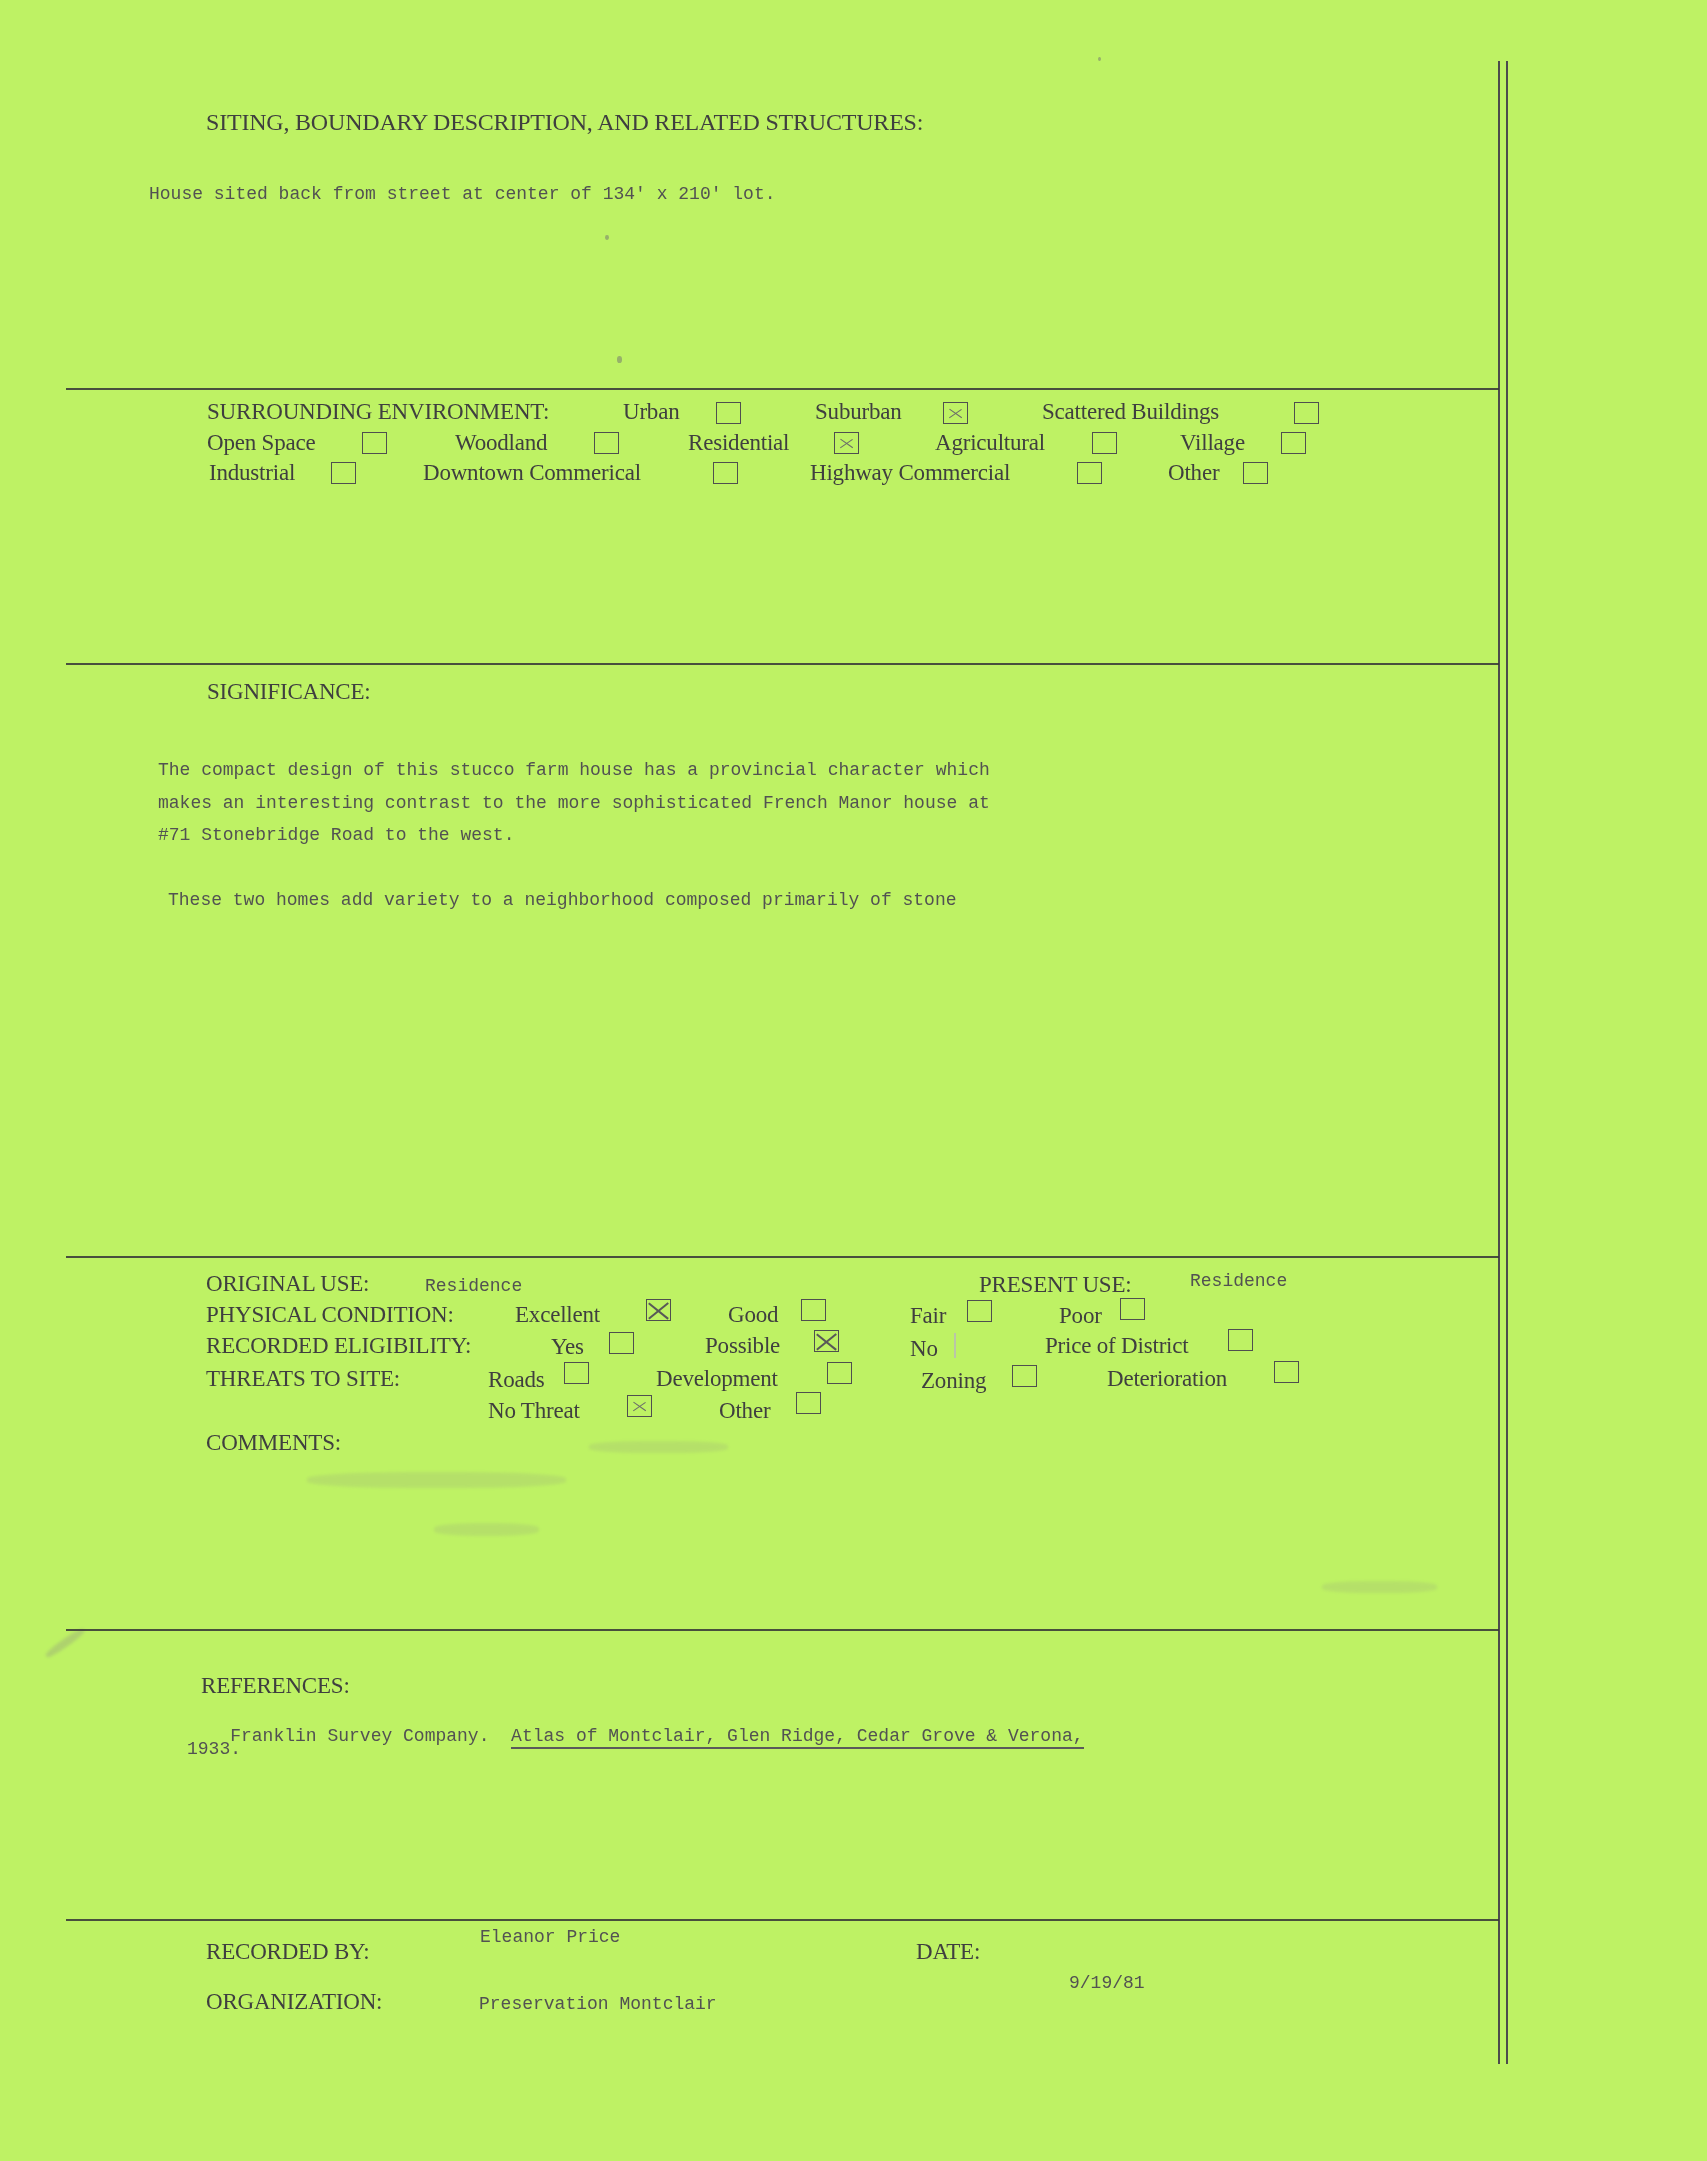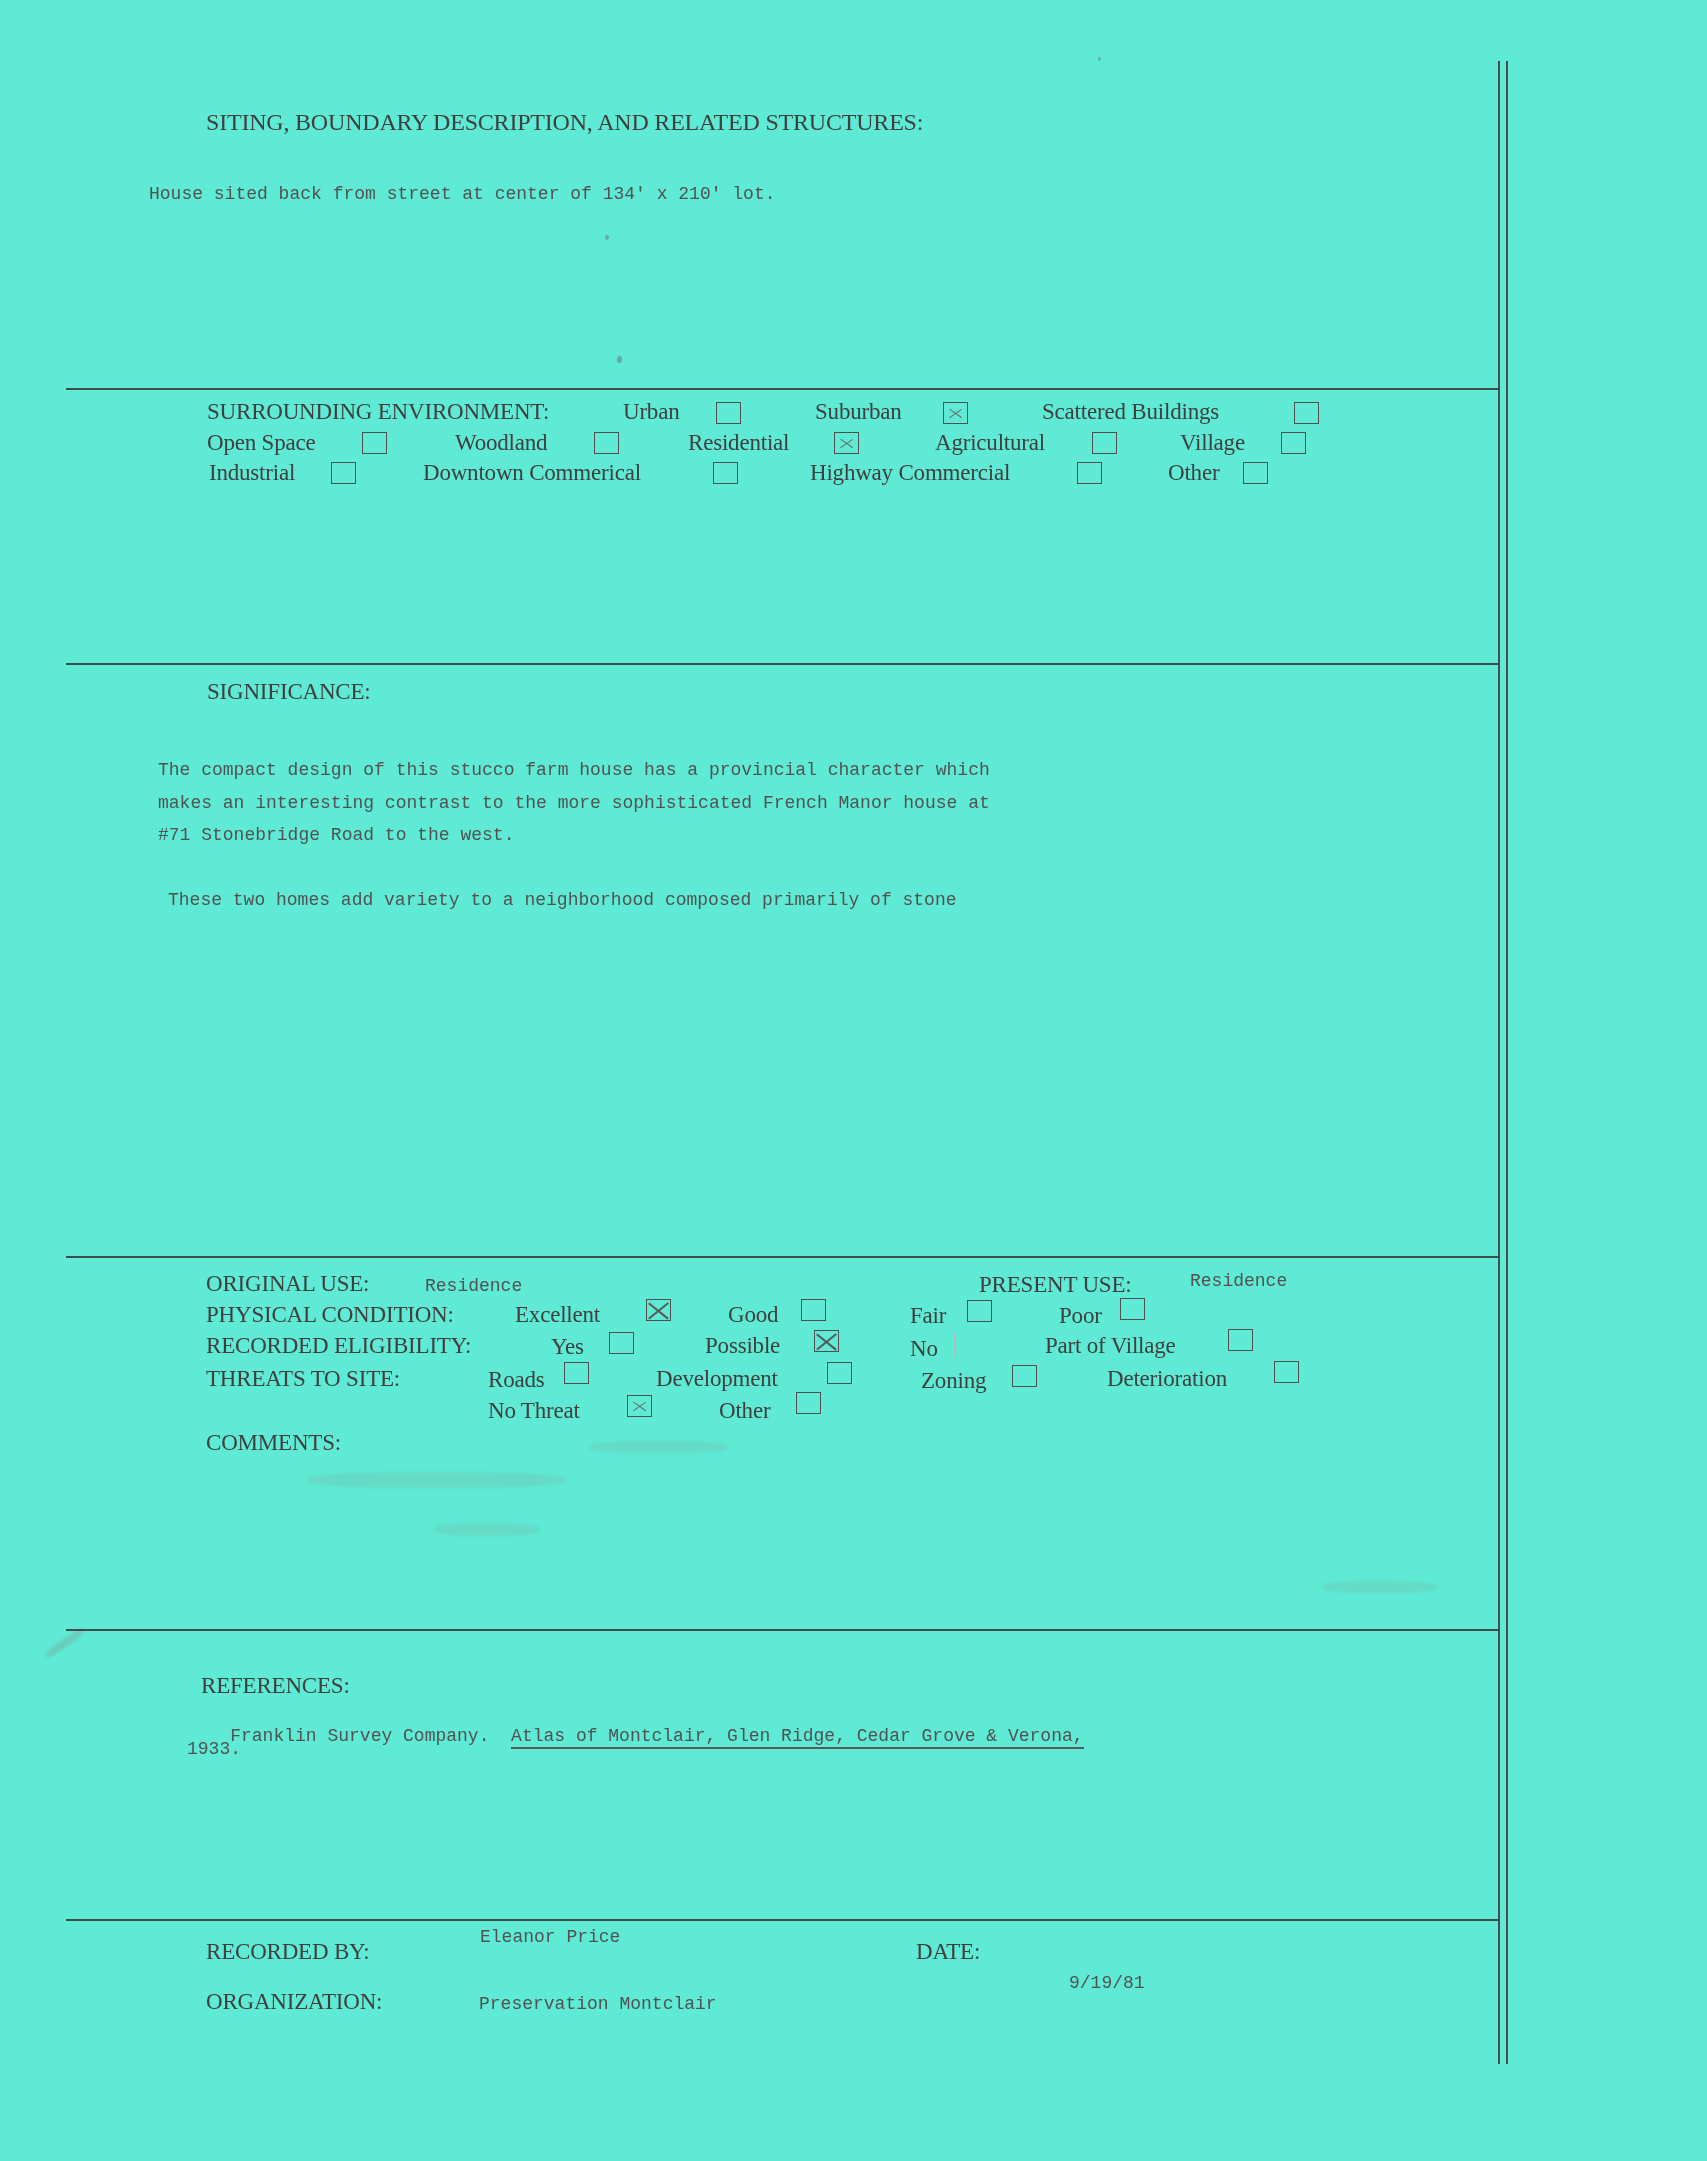--- a/index.html
+++ b/index.html
@@ -1,19 +1,19 @@
 <!DOCTYPE html>
 <html style="font-size:7.7px"><head>
 <meta charset="utf-8">
 <style>
   html,body{margin:0;padding:0;background:#e8e8e8;}
   .page{
     position:relative;
     width:1708px;height:2161px;
-    background:#5eead4;
+    background:#bef264;
     overflow:hidden;
     font-family:"Liberation Serif", serif;
     color:#3d3d3d;
   }
   .lbl{
     position:absolute;
     font-family:"Liberation Serif", serif;
     font-size:23px;
     letter-spacing:-0.2px;
     color:#3f3f3f;
@@ -143,21 +143,21 @@
   <div class="lbl" style="left:1059px;top:1303px">Poor</div>
   <div class="cb" style="left:1120px;top:1298px"></div>
 
   <div class="lbl" style="left:206px;top:1333px">RECORDED ELIGIBILITY:</div>
   <div class="lbl" style="left:551px;top:1334px">Yes</div>
   <div class="cb" style="left:609px;top:1332px"></div>
   <div class="lbl" style="left:705px;top:1333px">Possible</div>
   <div class="cb checked" style="left:814px;top:1330px"></div>
   <div class="lbl" style="left:910px;top:1336px">No</div>
   <div class="faint-bracket" style="left:954px;top:1333px"></div>
-  <div class="lbl" style="left:1045px;top:1333px">Part of Village</div>
+  <div class="lbl" style="left:1045px;top:1333px">Price of District</div>
   <div class="cb" style="left:1228px;top:1329px"></div>
 
   <div class="lbl" style="left:206px;top:1366px">THREATS TO SITE:</div>
   <div class="lbl" style="left:488px;top:1367px">Roads</div>
   <div class="cb" style="left:564px;top:1362px"></div>
   <div class="lbl" style="left:656px;top:1366px">Development</div>
   <div class="cb" style="left:827px;top:1362px"></div>
   <div class="lbl" style="left:921px;top:1368px">Zoning</div>
   <div class="cb" style="left:1012px;top:1365px"></div>
   <div class="lbl" style="left:1107px;top:1366px">Deterioration</div>

